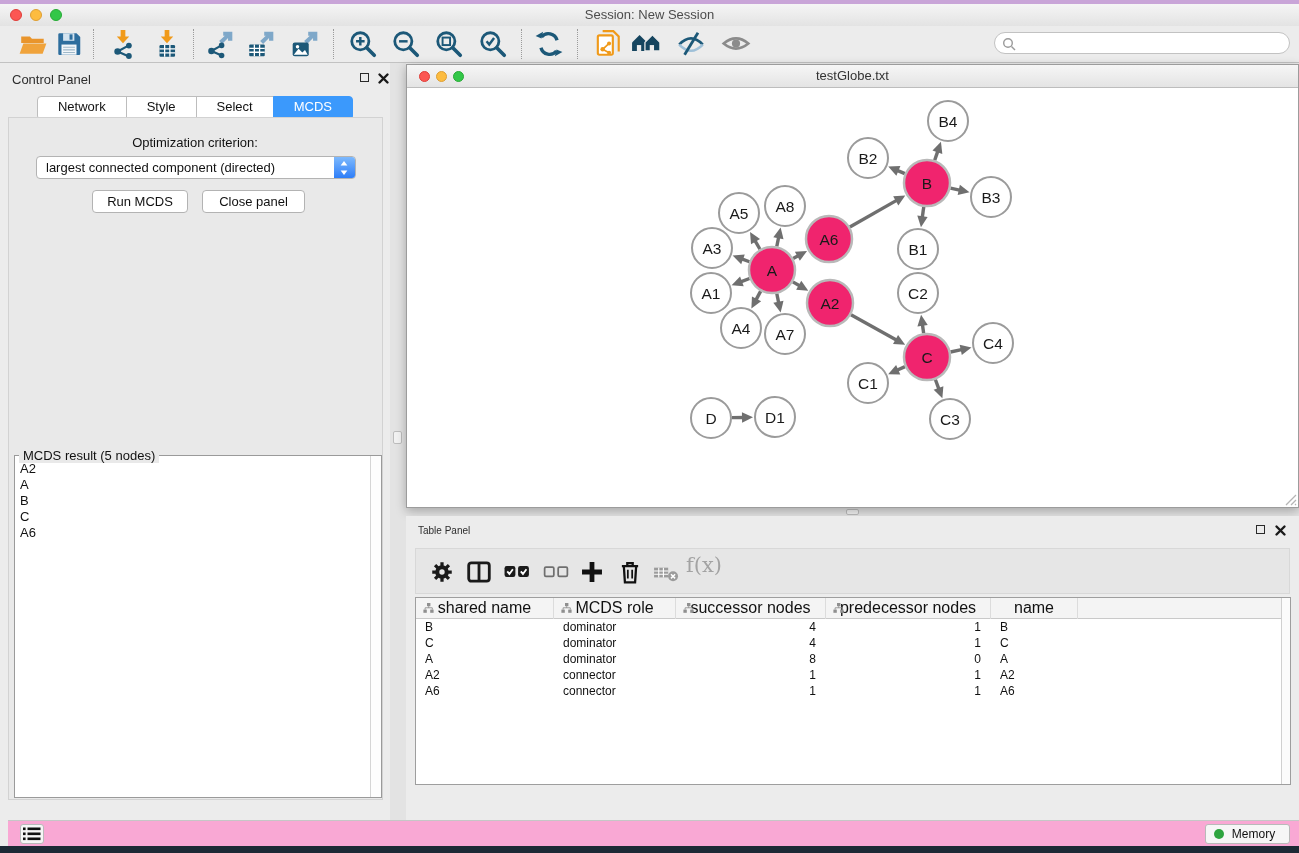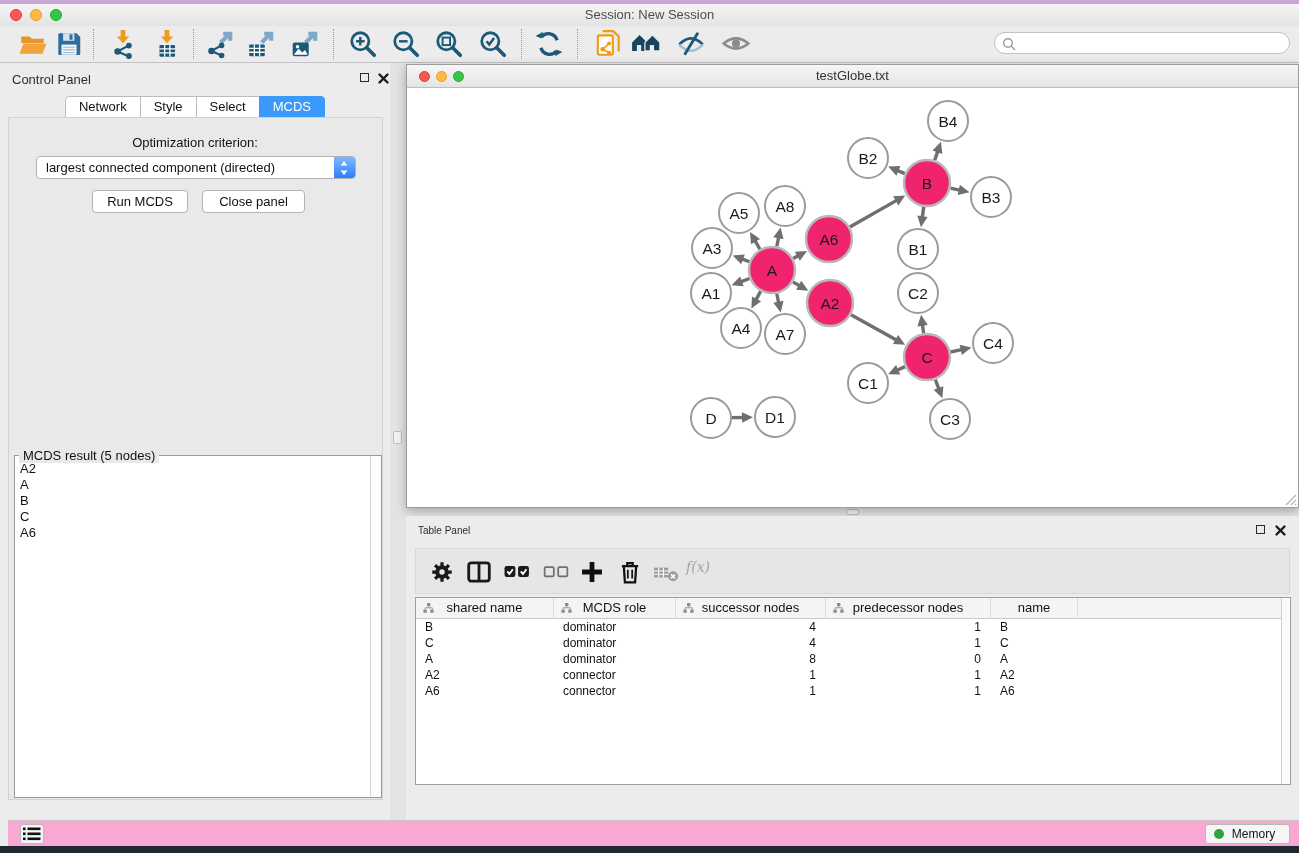--- a/index.html
+++ b/index.html
@@ -25,21 +25,21 @@
   #toolbar-search { position:absolute; right:9px; top:6px; width:296px; height:22px; background:#fff; border:1px solid #c2c2c2; border-radius:11px; }
   #toolbar-search svg { position:absolute; left:7px; top:4px; }
   #toolbar-search input { position:absolute; left:24px; right:8px; top:1px; height:18px; border:none; outline:none; font-size:12px; background:transparent; width:260px; }
 
   
   #control-panel { left:0; top:63px; width:390px; height:757px; background:#ececec; }
   .panel-title { font-size:13px; color:#2d2d2d; }
   .win-btn { position:absolute; width:14px; height:14px; cursor:default; }
   .float-box { position:absolute; left:2px; top:2px; width:9px; height:9px; border:1.5px solid #2a2a2a; background:transparent; }
   .cp-tabs { position:absolute; top:33px; left:0; width:100%; display:flex; justify-content:center; }
-  .tab { height:24px; line-height:19px; padding:0 13px; font-size:13px; color:#111; background:#fff; border:1px solid #bdbdbd; margin-left:-1px; cursor:default; }
+  .tab { height:24px; line-height:19px; padding:0 20px; font-size:13px; color:#111; background:#fff; border:1px solid #bdbdbd; margin-left:-1px; cursor:default; }
   .tab:first-child { border-radius:4px 0 0 4px; margin-left:0; }
   .tab:last-child { border-radius:0 4px 4px 0; }
   .tab.active { background:#3b99fc; border-color:#3b99fc; color:#fff; }
   .cp-content { position:absolute; left:8px; right:7px; top:54px; height:683px; background:#e9e9e9; border:1px solid #d2d2d2; }
   #cp-opt-label { top:72px; left:0; width:390px; text-align:center; font-size:13px; color:#111; }
   #cp-dropdown { top:93px; left:36px; width:320px; height:23px; background:#fff; border:1px solid #b3b3b3; border-radius:4px; font-size:13px; color:#111; line-height:21px; padding-left:9px; }
   #cp-dropdown .stepper { position:absolute; right:0px; top:0px; bottom:0px; width:21px; background:linear-gradient(#7db9fd,#2e7ef8); border-radius:0 3px 3px 0; }
   #cp-dropdown .stepper svg { position:absolute; left:5px; top:3px; }
   .cp-button { position:absolute; top:127px; height:23px; background:#fff; border:1px solid #b3b3b3; border-radius:4px; font-size:13px; color:#111; text-align:center; line-height:21px; cursor:default; }
   #btn-run { left:92px; width:96px; }
@@ -63,25 +63,25 @@
   #nw-titlebar .tl { width:11px; height:11px; top:6px; }
   #nw-canvas { position:absolute; left:0; top:23px; right:0; bottom:0; background:#fff; }
   #resize-grip { position:absolute; right:1px; bottom:1px; }
 
   
   #table-panel { left:406px; top:516px; right:0; height:304px; background:#ececec; }
   #tp-title { position:absolute; left:12px; top:9px; font-size:10px; color:#2d2d2d; }
   #tp-toolbar { position:absolute; left:9px; right:9px; top:32px; height:46px; background:#e6e6e6; border:1px solid #d8d8d8; }
   .tp-btn { position:absolute; top:10px; width:26px; height:26px; }
   .tp-btn svg { width:100%; height:100%; }
-  #fx-label { position:absolute; left:270px; top:10px; font-family:"DejaVu Serif",serif; font-style:italic; font-size:14px; color:#a3a3a3; }
+  #fx-label { position:absolute; left:270px; top:4px; font-family:"DejaVu Serif",serif; font-size:21px; color:#a3a3a3; }
   #tp-table { position:absolute; left:9px; right:8px; top:81px; height:188px; background:#fff; border:1px solid #9e9e9e; }
   #tp-scroll { position:absolute; right:0; top:0; bottom:0; width:9px; border-left:1px solid #d0d0d0; background:#fbfbfb; }
   #tp-header { position:absolute; left:0; top:0; right:9px; height:21px; background:#f4f4f4; border-bottom:1px solid #c9c9c9; display:flex; }
-  .th { position:relative; height:21px; font-size:13px; color:#111; text-align:center; line-height:20px; border-right:1px solid #dcdcdc; }
+  .th { position:relative; height:21px; font-size:16px; color:#111; text-align:center; line-height:20px; border-right:1px solid #dcdcdc; }
   .th .tree { position:absolute; left:7px; top:5px; }
   #tp-rows { position:absolute; left:0; top:21px; right:9px; bottom:0; }
   .tr { display:flex; height:16px; }
   .td { font-size:12px; color:#111; line-height:16px; white-space:nowrap; overflow:hidden; }
   .td.l { text-align:left; padding-left:9px; }
   .td.r { text-align:right; padding-right:10px; }
   #tp-tabs { position:absolute; left:0; right:0; top:273px; display:flex; justify-content:center; }
 
   
   #status-bar { left:8px; top:820px; right:0; height:27px; background:#f9a8d4; border-top:1px solid #c6c6c6; }

